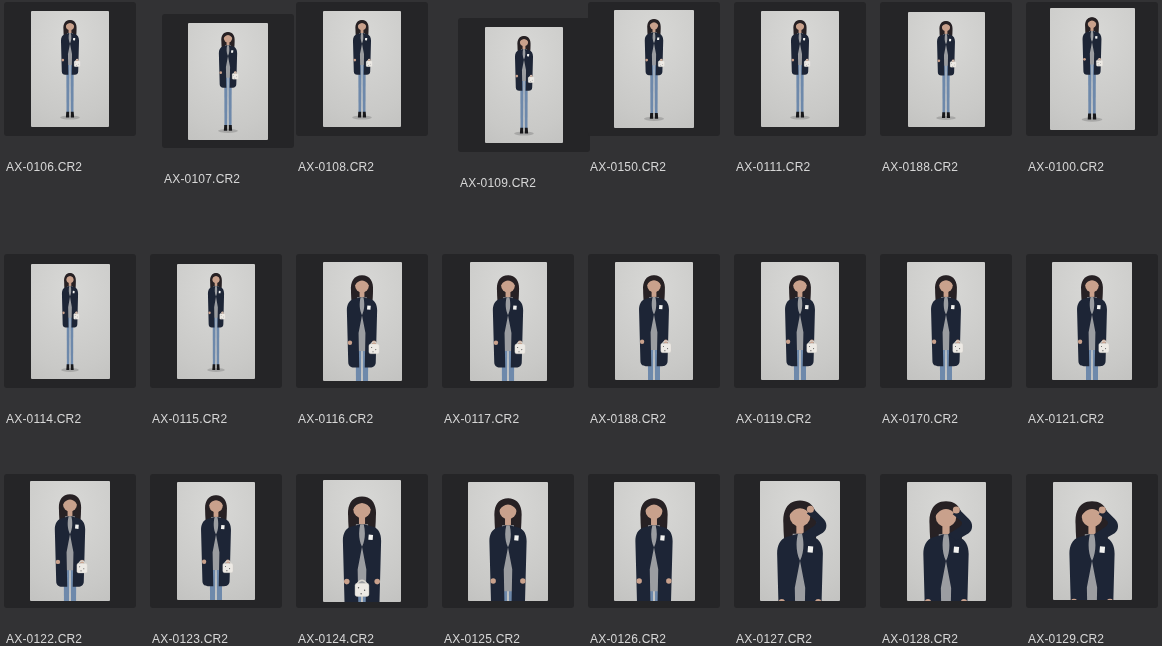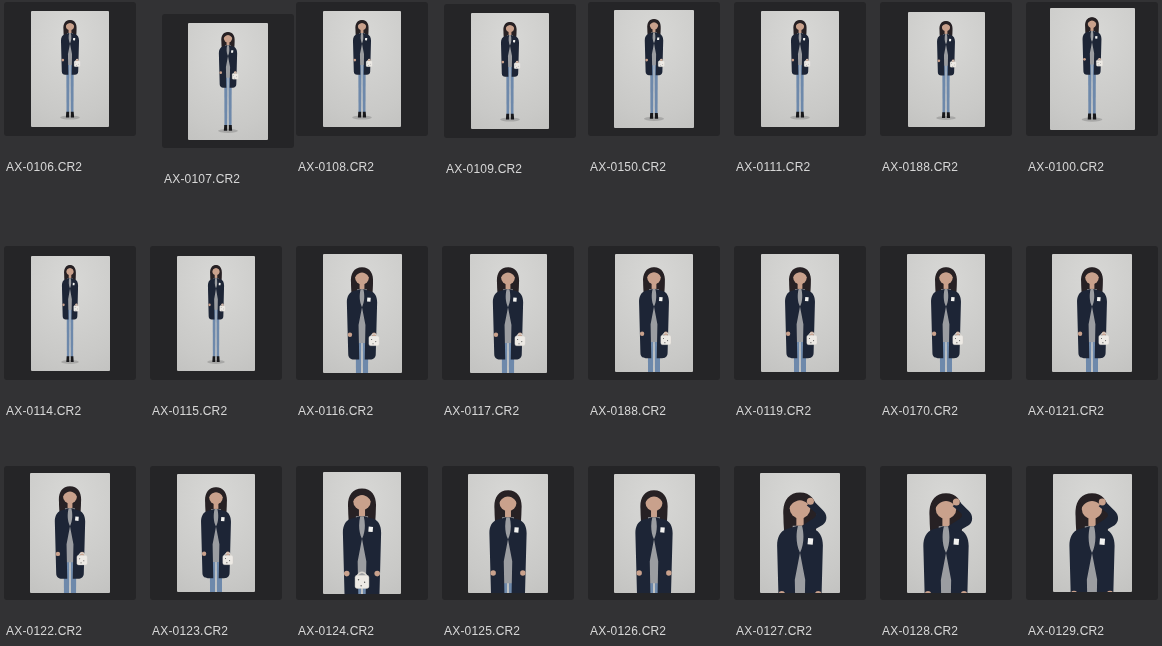--- a/index.html
+++ b/index.html
@@ -236,21 +236,21 @@
               <path class="c-blazer" d="M60,50 L72,43 C76.5,40 76.5,33 72,29 L62,19 L56.5,24.5 L64.5,31 C66.5,33 65.5,35.5 62,37.5 L52,44 Z"></path>
               <circle class="c-skin" cx="60" cy="20.5" r="3.4"></circle>
             </g>
           </g>
         </svg>
       </div>
     </div>
     <figcaption class="label">AX-0108.CR2</figcaption>
   </figure>
 
-  <figure class="cell crop-full pose-bag" style="margin:2px">
+  <figure class="cell crop-full pose-bag" style="margin:16px">
     <div class="tile">
       <div class="photo" style="width: 78px; height: 116px;">
         <svg class="fig" viewBox="0 0 100 260" preserveAspectRatio="xMidYMin meet" style="height: 107px; width: 41px; top: 4px;">
           <g class="figroot">
             <ellipse class="floor-shadow" cx="50" cy="250" rx="24" ry="5" fill="rgba(0,0,0,0.16)"></ellipse>
 
             <path class="c-hair" d="M50,12 C38,12 33,22 34,34 C34,46 36,58 35,74 L44,80 L56,80 L65,74 C64,58 66,46 66,34 C67,22 62,12 50,12 Z"></path>
 
             <path class="c-jeans" d="M41,118 L49,118 L48,238 L41.5,238 Z"></path>
             <path class="c-jeans" d="M51,118 L59,118 L58.5,238 L52,238 Z"></path>

